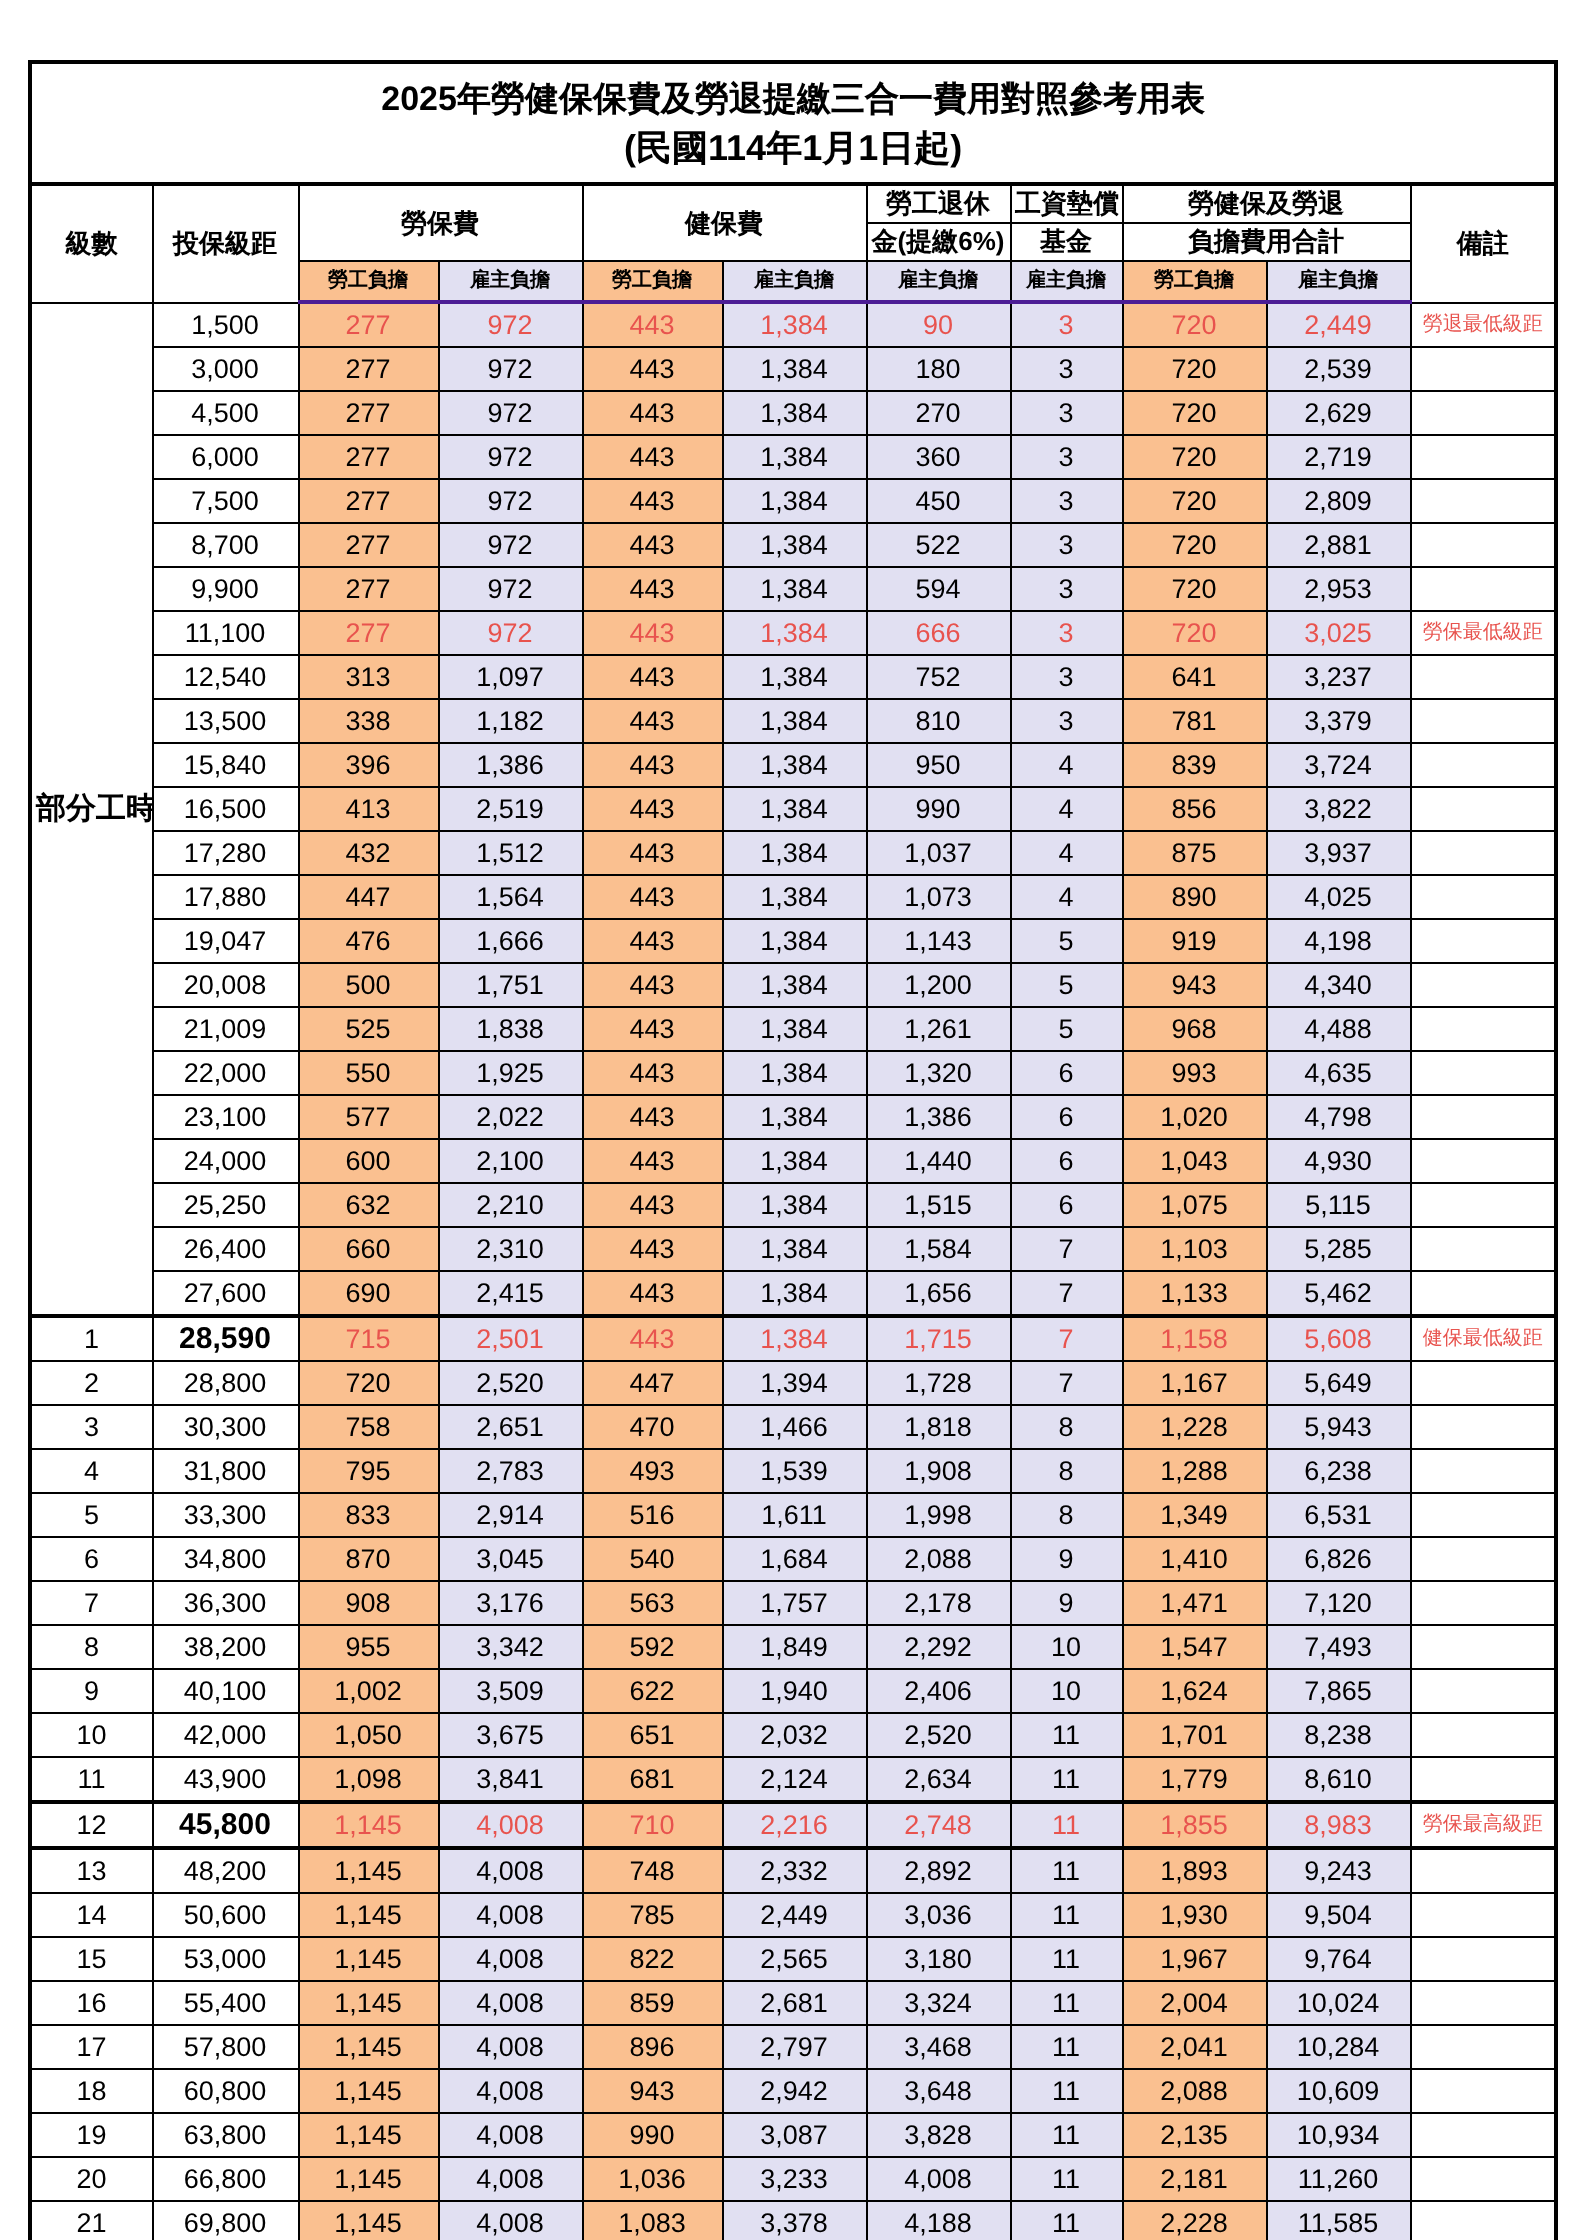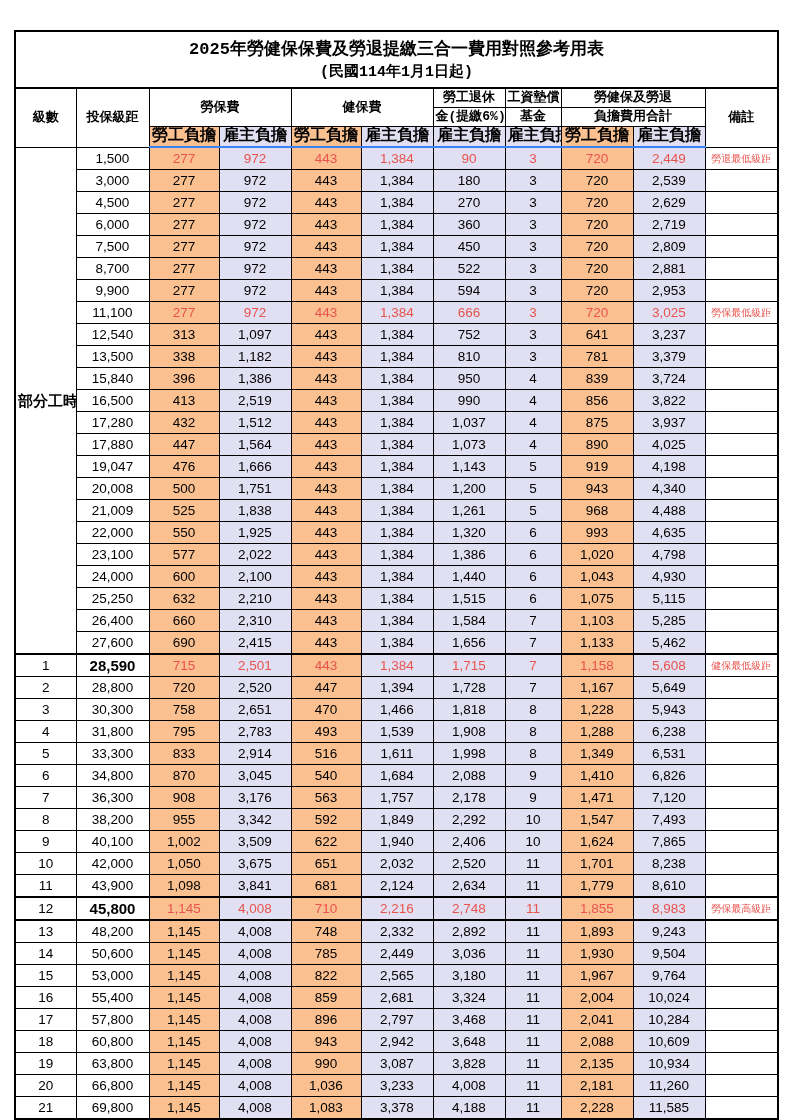--- a/index.html
+++ b/index.html
@@ -2,24 +2,24 @@
 <html><head>
 <meta charset="utf-8">
 <style>
   html,body{margin:0;padding:0;background:#fff;}
   body{width:791px;height:1120px;font-family:"Liberation Sans","DejaVu Sans",sans-serif;color:#000;}
   .sheet{padding:30px 14px 0 14px;}
   table{border-collapse:collapse;table-layout:fixed;width:763px;border:2px solid #000;}
   td{border:1px solid #000;text-align:center;vertical-align:middle;padding:0 2px;overflow:hidden;white-space:nowrap;}
   .title-cell{border-bottom:2px solid #000;padding:6px 0 5px 0;}
   .title{font-size:17px;font-weight:bold;line-height:1.45;}
-  .subtitle{font-size:15px;font-weight:bold;line-height:1.3;}
-  thead td{font-size:13px;font-weight:600;font-family:Liberation Mono, monospace;}
+  .subtitle{font-size:18px;font-weight:bold;line-height:1.3;}
+  thead td{font-size:13px;font-weight:600;}
   .hrow-a td,.hrow-b td{height:18px;line-height:18px;}
-  .hrow-c td{height:19px;line-height:19px;font-size:16px;border-bottom:2px solid #3b82f6;}
+  .hrow-c td{height:19px;line-height:19px;font-size:10px;border-bottom:2px solid #4c1d95;}
   .emp-bg{background:#fac090;}
   .er-bg{background:#e1e0f2;}
   tbody td{height:21px;font-size:13.5px;line-height:21px;}
   td.level,td.bracket{background:#fff;}
   td.group-label{font-size:15px;font-weight:600;letter-spacing:0;}
   td.remark{background:#fff;font-size:10px;font-weight:normal;padding:0 1px;}
   tr.red-row td.val,tr.red-row td.remark{color:#e8534e;}
   tr.thick-top td{border-top:2px solid #000;}
   tr.thick-bottom td{border-bottom:2px solid #000;}
   td.bracket.em{font-weight:bold;font-size:15px;margin-top:18px;}

